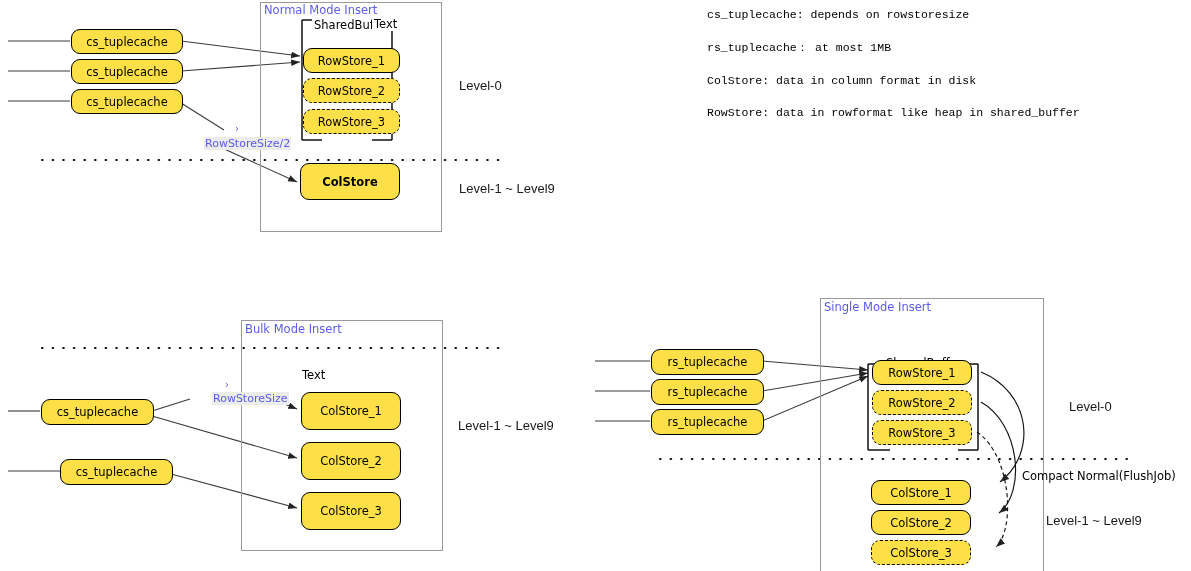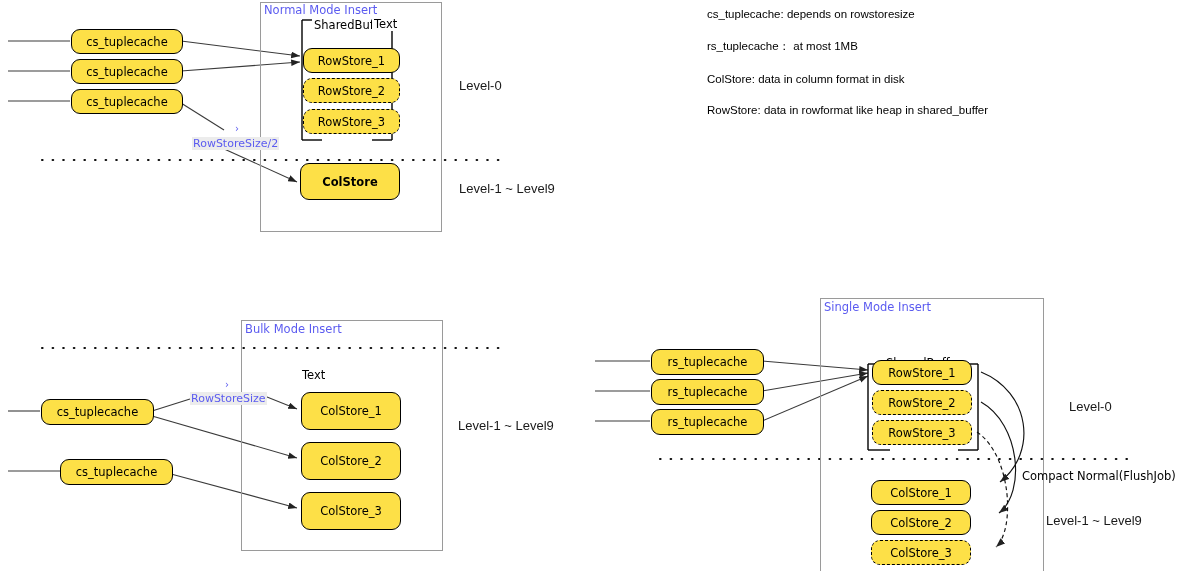--- a/index.html
+++ b/index.html
@@ -17,41 +17,41 @@
   
   .panel{position:absolute;border:1px solid #9a9a9a;background:transparent;}
 
   
   .ptitle{position:absolute;color:#5b5bf0;font-family:"DejaVu Sans",sans-serif;
           font-size:11.5px;white-space:nowrap;}
 
   
   .cond{position:absolute;color:#5b5bf0;background:#ececec;
         font-family:"DejaVu Sans",sans-serif;font-size:11px;
-        white-space:nowrap;padding:0 1px;line-height:13px;}
+        white-space:nowrap;padding:0 1px;line-height:13px;margin-left:12px;}
   .condgt{position:absolute;color:#5b5bf0;background:transparent;
           font-family:"DejaVu Sans",sans-serif;font-size:10px;line-height:10px;}
 
   
   .cap{position:absolute;color:#000;font-family:"DejaVu Sans",sans-serif;
        font-size:11.5px;white-space:nowrap;background:#fff;padding:0 2px;}
 
   
   .level{position:absolute;color:#1a1a1a;
          font-family:"Liberation Sans",sans-serif;font-size:13px;
          white-space:nowrap;}
 
   .worker{position:absolute;color:#000;font-family:"DejaVu Sans",sans-serif;
           font-size:11.5px;white-space:nowrap;}
 
   
   #comments{position:absolute;left:707px;top:8px;width:420px;}
   #comments h1{margin:0 0 18px 0;font-family:"Liberation Sans",sans-serif;
                font-size:25px;font-weight:bold;color:#000;letter-spacing:-0.2px;}
-  #comments .cline{font-family:Liberation Sans, sans-serif;font-size:11.5px;
+  #comments .cline{font-family:Liberation Mono, monospace;font-size:11.5px;
                    color:#000;margin-bottom:19px;white-space:nowrap;}
 </style>
 </head>
 <body>
 
 <div id="stage">
 
   <svg id="canvas" viewBox="0 0 1191 571" xmlns="http://www.w3.org/2000/svg">
     <defs>
       <marker id="ah" markerWidth="9" markerHeight="9" refX="8" refY="3" orient="auto" markerUnits="strokeWidth">
@@ -186,21 +186,21 @@
     <span>ColStore_1</span>
   </div>
   <div class="node" style="left:301px;top:442px;width:98px;height:36px;">
     <span>ColStore_2</span>
   </div>
   <div class="node" style="left:301px;top:492px;width:98px;height:36px;">
     <span>ColStore_3</span>
   </div>
 
   <div class="condgt" style="left:225px;top:380px;">›</div>
-  <div class="cond" style="left:190px;top:392px;">RowStoreSize</div>
+  <div class="cond" style="left:200px;top:392px;">RowStoreSize</div>
 
   <div class="level" style="left:458px;top:418px;">Level-1 ~ Level9</div>
 
   <div class="panel" style="left:820px;top:298px;width:222px;height:272px;"></div>
   <div class="ptitle" style="left:824px;top:300px;">Single Mode Insert</div>
 
   <div class="cap" style="left:884px;top:356px;">SharedBuffer</div>
 
   <div class="node" style="left:651px;top:349px;width:111px;height:24px;">
     <span>rs_tuplecache</span>

